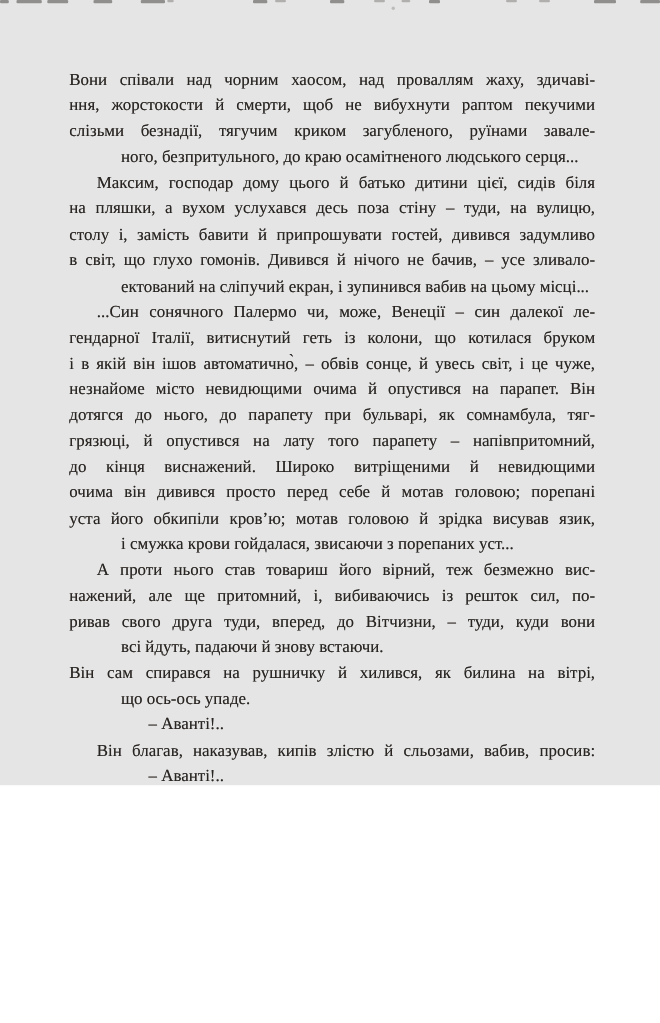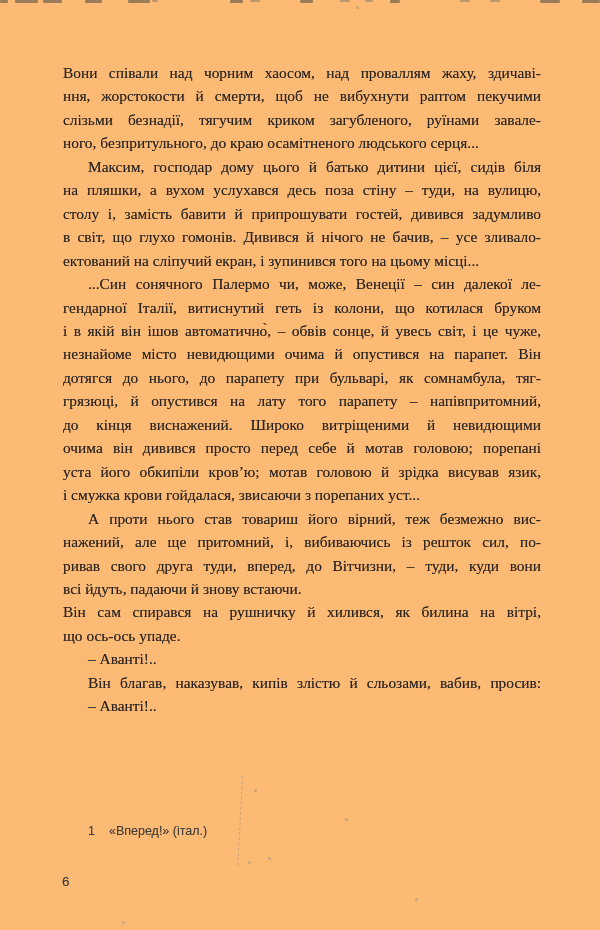--- a/index.html
+++ b/index.html
@@ -1,31 +1,31 @@
 <!DOCTYPE html>
 <html><head>
 <meta charset="utf-8">
 <style>
   html,body { margin:0; padding:0; background:#ffffff; }
   .page {
-    position:relative; width:600px; height:930px;
-    background:#fdba74; overflow:hidden;
+    position:relative; width:600px; height:714px;
+    background:#e5e5e5; overflow:hidden;
     font-family:"Liberation Serif","DejaVu Serif",serif;
   }
   
   .tick { position:absolute; top:0; height:3px; background:rgba(75,73,70,0.55); border-radius:1px; }
   .tick.lite { height:2px; background:rgba(110,108,105,0.45); }
 
   .text-block {
     position:absolute; left:63px; top:61px; width:478px;
     color:#292522; font-size:15.4px; line-height:23.45px;
     text-shadow:0 0 0.6px rgba(41,37,34,0.55);
   }
   .ln { white-space:nowrap; text-align:justify; text-align-last:justify; }
-  .ln.last { text-align-last:left; }
+  .ln.last { text-align-last:left;margin-left:47px; }
   .ln.indent { text-indent:25px; }
 
   .footnote {
     position:absolute; left:88px; top:824px;
     font-family:"Liberation Sans","DejaVu Sans",sans-serif;
     font-size:12.5px; color:#3d3c3a; display:flex; gap:14px;
     text-shadow:0 0 0.5px rgba(61,60,58,0.4);
   }
   .page-number {
     position:absolute; left:62px; top:874px;
@@ -68,21 +68,21 @@
 
   <div class="text-block" id="text-block">
       <div class="ln">Вони співали над чорним хаосом, над проваллям жаху, здичаві-</div>
       <div class="ln">ння, жорстокости й смерти, щоб не вибухнути раптом пекучими</div>
       <div class="ln">слізьми безнадії, тягучим криком загубленого, руїнами завале-</div>
       <div class="ln last">ного, безпритульного, до краю осамітненого людського серця...</div>
       <div class="ln indent">Максим, господар дому цього й батько дитини цієї, сидів біля</div>
       <div class="ln">на пляшки, а вухом услухався десь поза стіну – туди, на вулицю,</div>
       <div class="ln">столу і, замість бавити й припрошувати гостей, дивився задумливо</div>
       <div class="ln">в світ, що глухо гомонів. Дивився й нічого не бачив, – усе зливало-</div>
-      <div class="ln last">ектований на сліпучий екран, і зупинився того на цьому місці...</div>
+      <div class="ln last">ектований на сліпучий екран, і зупинився вабив на цьому місці...</div>
       <div class="ln indent">...Син сонячного Палермо чи, може, Венеції – син далекої ле-</div>
       <div class="ln">гендарної Італії, витиснутий геть із колони, що котилася бруком</div>
       <div class="ln">і в якій він ішов автоматично̀, – обвів сонце, й увесь світ, і це чуже,</div>
       <div class="ln">незнайоме місто невидющими очима й опустився на парапет. Він</div>
       <div class="ln">дотягся до нього, до парапету при бульварі, як сомнамбула, тяг-</div>
       <div class="ln">грязюці, й опустився на лату того парапету – напівпритомний,</div>
       <div class="ln">до кінця виснажений. Широко витріщеними й невидющими</div>
       <div class="ln">очима він дивився просто перед себе й мотав головою; порепані</div>
       <div class="ln">уста його обкипіли кров’ю; мотав головою й зрідка висував язик,</div>
       <div class="ln last">і смужка крови гойдалася, звисаючи з порепаних уст...</div>

